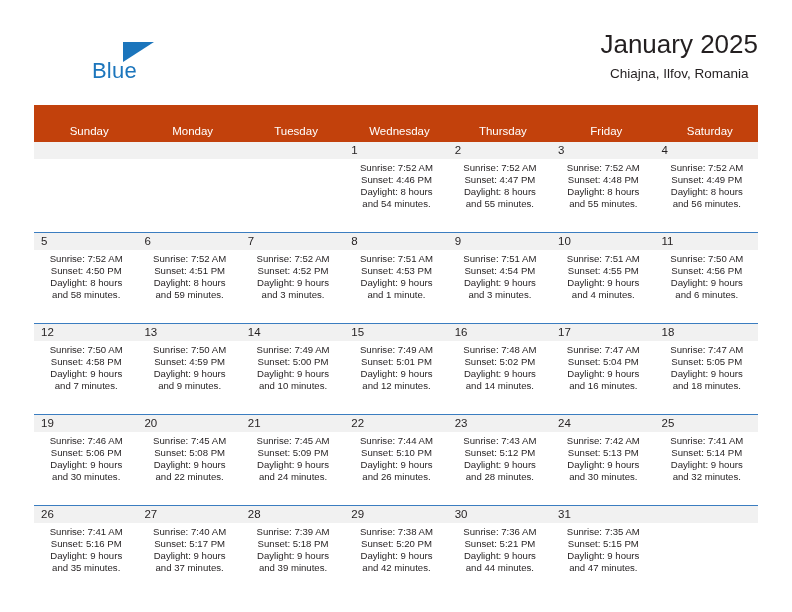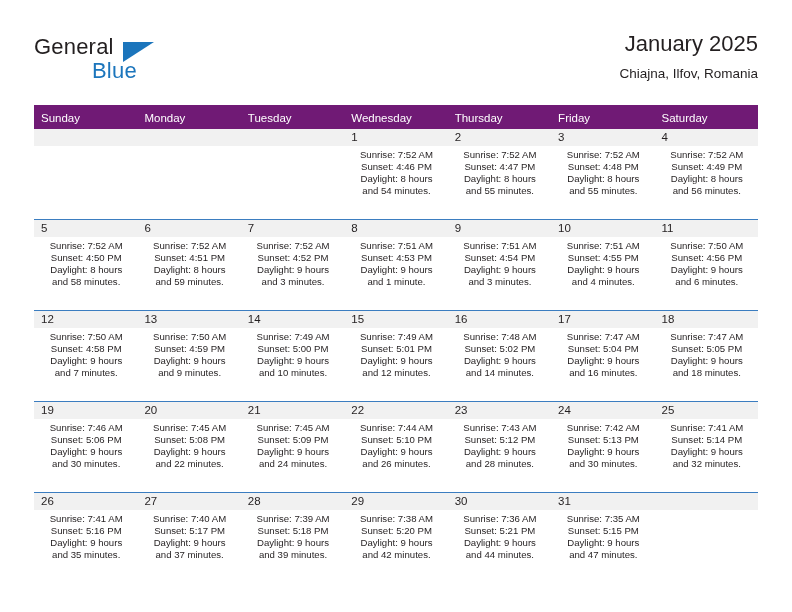--- a/index.html
+++ b/index.html
@@ -65,49 +65,50 @@
     border-bottom: 20px solid transparent;
   }
 
   .title-block {
     position: absolute;
     right: 0;
     top: 0;
     text-align: right;
   }
   .cal-title {
-    font-size: 22px;
+    font-size: 26px;
     color: #231f20;
     line-height: 32px;
     white-space: nowrap;
   }
   .cal-subtitle {
     font-size: 13.5px;
     color: #231f20;
     line-height: 20px;
     margin-top: 4px;
     white-space: nowrap;
+    text-align: center;
   }
 
   
   .calendar {
     position: absolute;
     left: 34px;
     top: 105px;
     width: 724px;
     border-collapse: collapse;
     table-layout: fixed;
   }
   .calendar th {
-    background: #701a75;
+    background: #c2410c;
     color: #ffffff;
     font-size: 11.5px;
     font-weight: normal;
-    text-align: left;
-    padding: 7px 0 5px 7px;
+    text-align: center;
+    padding: 20px 0 5px 7px;
     height: 19px;
     box-sizing: border-box;
   }
   .calendar td {
     vertical-align: top;
     padding: 0;
     border-top: 1px solid #3b7dc0;
     width: 103.42px;
     height: 90px;
     box-sizing: border-box;
@@ -142,21 +143,20 @@
     background: #f1f1f1;
   }
 </style>
 </head>
 <body>
 
 <div class="page">
 
   <div class="header">
     <div class="logo">
-      <span class="logo-general">General</span>
       <span class="logo-tri"></span>
       <span class="logo-blue">Blue</span>
     </div>
     <div class="title-block">
       <div class="cal-title">January 2025</div>
       <div class="cal-subtitle">Chiajna, Ilfov, Romania</div>
     </div>
   </div>
 
   <table class="calendar">

